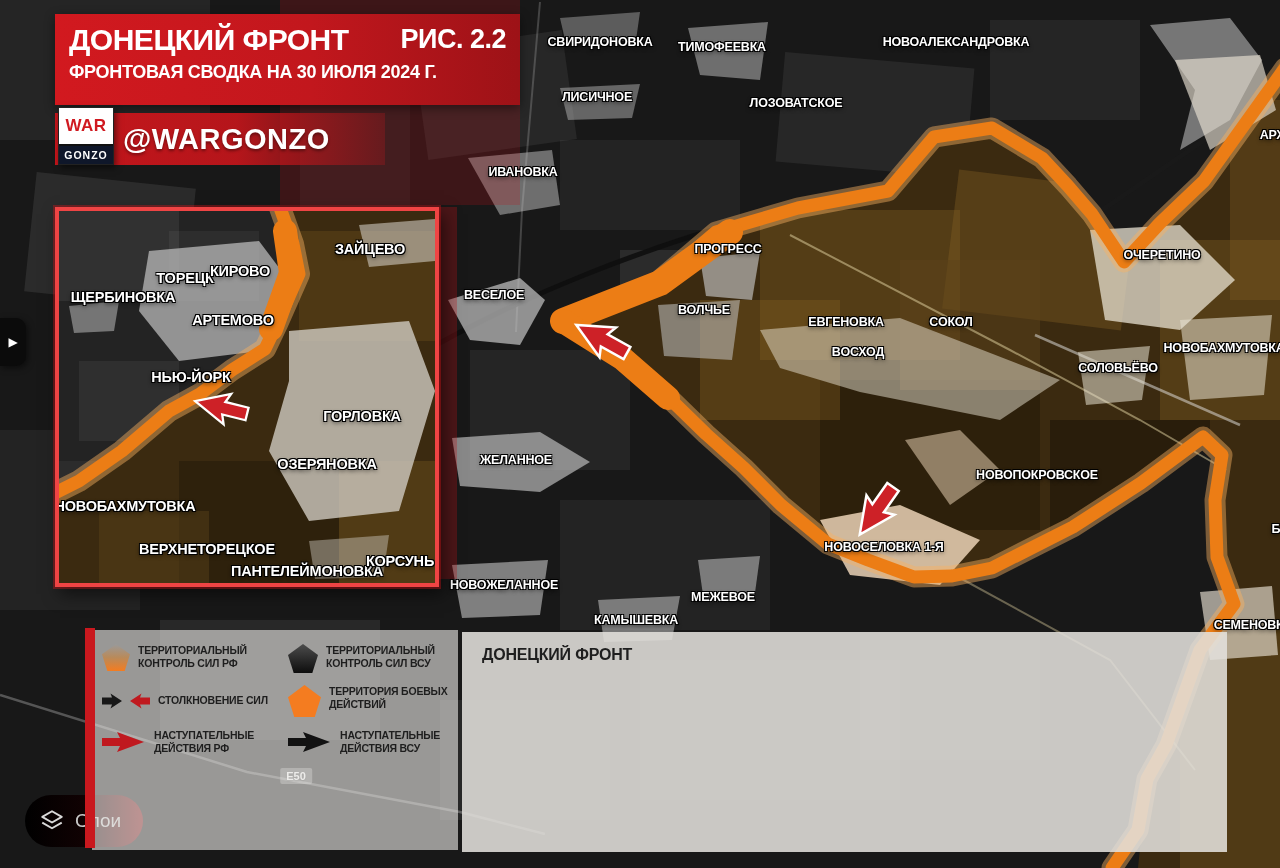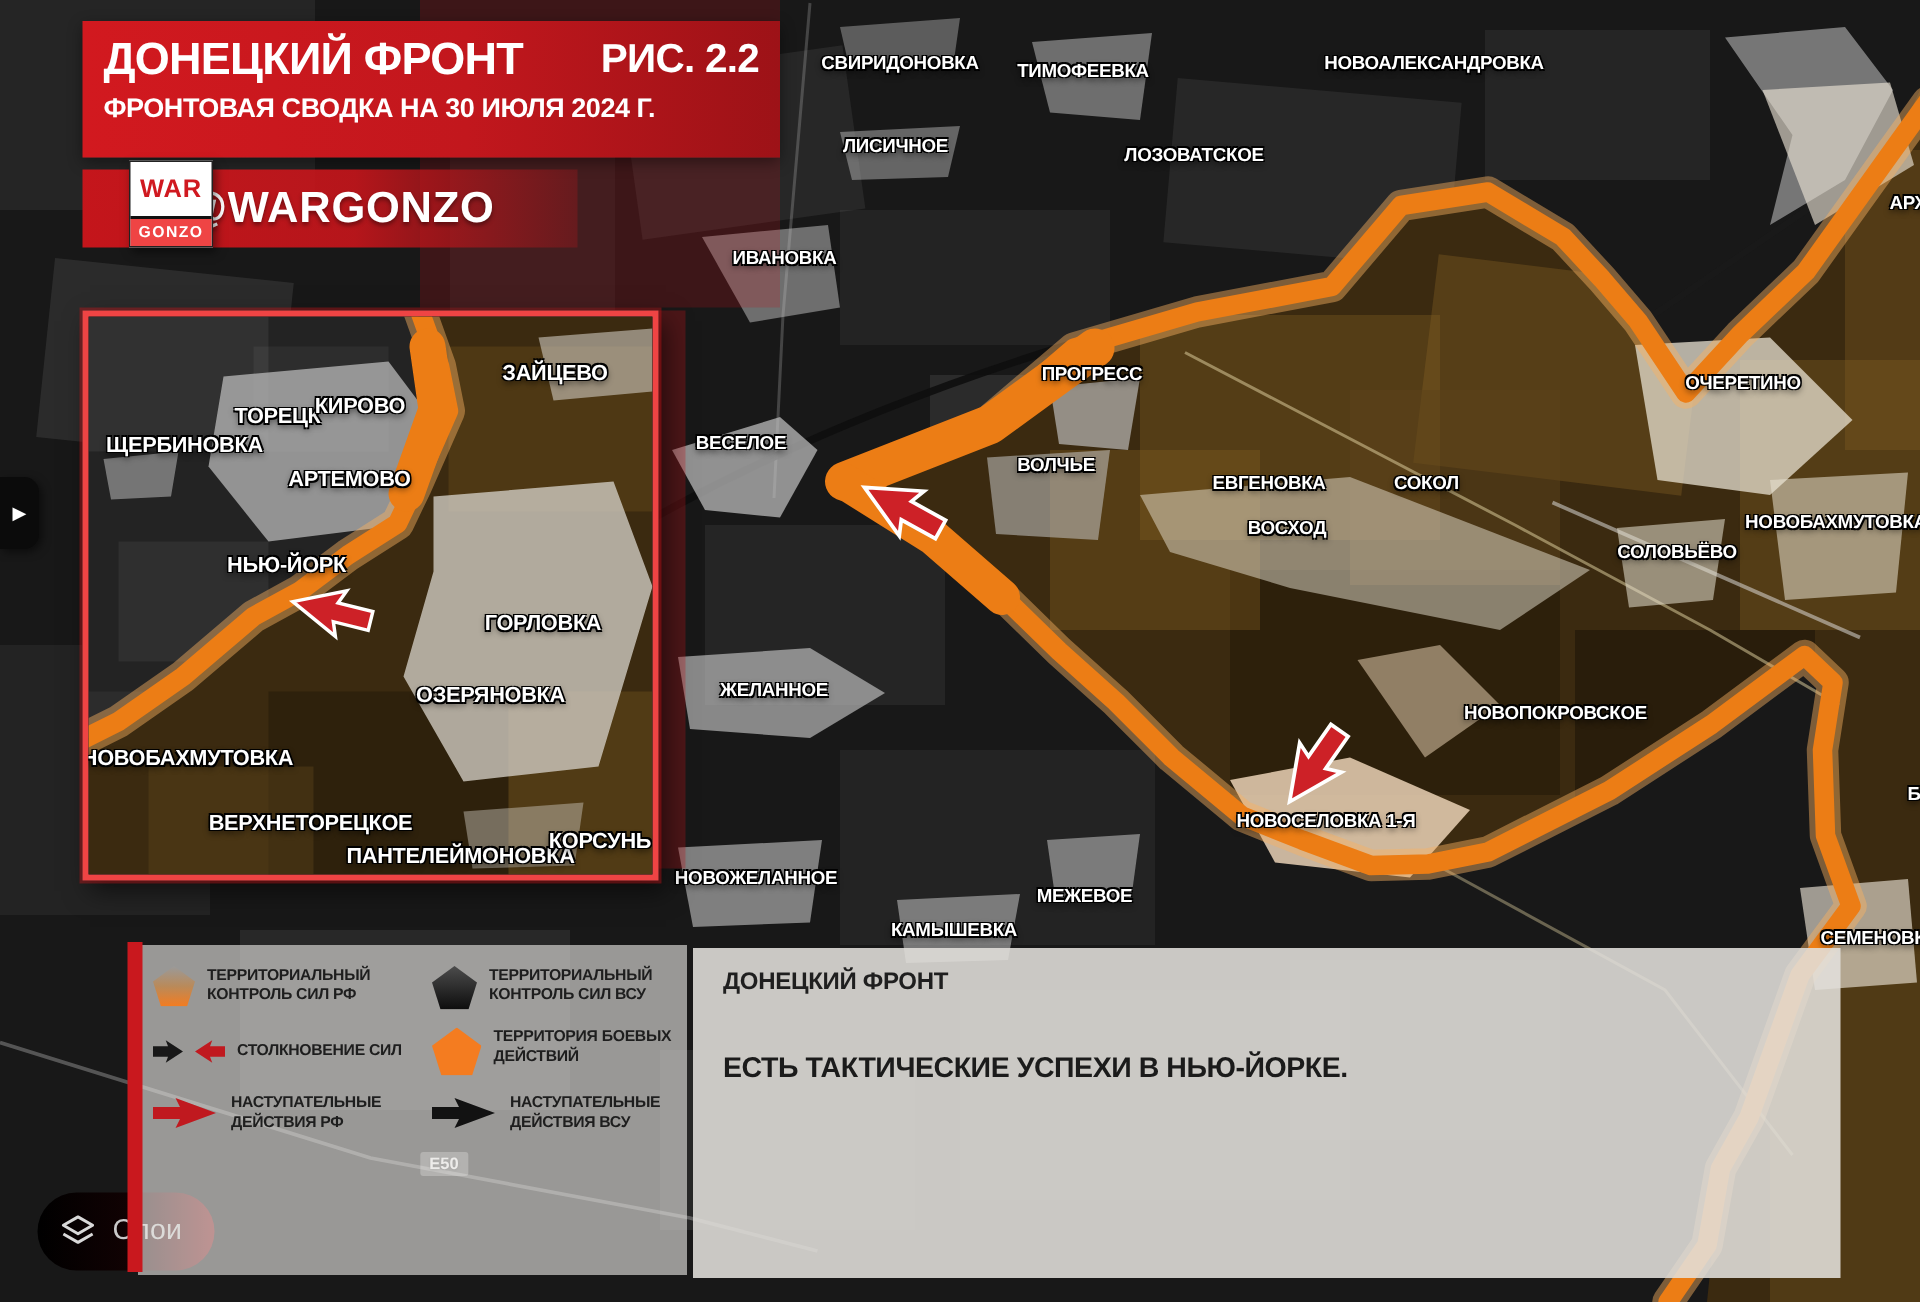--- a/index.html
+++ b/index.html
@@ -21,24 +21,24 @@
     box-shadow:0 3px 10px rgba(0,0,0,.45);color:#fff;padding:10px 14px;box-sizing:border-box;}
   .hdr-row{display:flex;justify-content:space-between;align-items:flex-start;}
   .hdr-title{font-size:30px;font-weight:700;letter-spacing:-.5px;line-height:1.05;}
   .hdr-fig{font-size:27px;font-weight:700;letter-spacing:-.5px;}
   .hdr-sub{font-size:18px;font-weight:700;letter-spacing:-.3px;margin-top:6px;}
   
   .wg-strip{position:absolute;left:55px;top:113px;width:330px;height:52px;z-index:5;
     background:linear-gradient(90deg,rgba(203,21,27,.96) 0%,rgba(203,21,27,.88) 55%,rgba(203,21,27,.25) 100%);
     display:flex;align-items:center;}
   .wg-badge{position:absolute;left:3px;top:-6px;width:54px;height:56px;background:#fff;
-    border:1px solid #222;display:flex;flex-direction:column;box-shadow:2px 3px 6px rgba(0,0,0,.5);margin-left:28px;}
+    border:1px solid #222;display:flex;flex-direction:column;box-shadow:2px 3px 6px rgba(0,0,0,.5);}
   .wg-badge .war{flex:1;display:flex;align-items:center;justify-content:center;
     color:#d01920;font-weight:700;font-size:17px;letter-spacing:.5px;border-bottom:2px solid #111;}
-  .wg-badge .gonzo{height:18px;background:#ef4444;color:#fff;font-weight:700;font-size:10.5px;
+  .wg-badge .gonzo{height:18px;background:#0f172a;color:#fff;font-weight:700;font-size:10.5px;
     display:flex;align-items:center;justify-content:center;letter-spacing:1px;}
   .wg-handle{margin-left:68px;color:#fff;font-weight:700;font-size:29px;letter-spacing:.5px;
     text-shadow:0 2px 3px rgba(0,0,0,.4);}
   
   .inset{position:absolute;left:55px;top:207px;width:376px;height:372px;z-index:3;
     border:4px solid #ef4444;overflow:hidden;background:#222;
     box-shadow:0 0 0 2px rgba(226,19,26,.35),5px 7px 16px rgba(0,0,0,.55);}
   .inset .map-label{font-size:14.5px;}
   
   .side-tab{position:absolute;left:0;top:318px;width:26px;height:48px;z-index:5;
@@ -314,16 +314,15 @@
       <svg class="lg-icon-svg" width="44" height="22" viewBox="0 0 44 22">
         <polygon points="0,7 18,7 15,1 42,11 15,21 18,15 0,15" fill="#121212"></polygon>
       </svg>
       <span class="lg-label">НАСТУПАТЕЛЬНЫЕ
 ДЕЙСТВИЯ ВСУ</span>
     </div>
   </div>
 
   <div class="info-box">
     <div class="info-title">ДОНЕЦКИЙ ФРОНТ</div>
-    <div class="info-msg">ЕСТЬ ТАКТИЧЕСКИЕ УСПЕХИ В НЬЮ-ЙОРКЕ.</div>
   </div>
 
 </div>
 
 </body></html>

